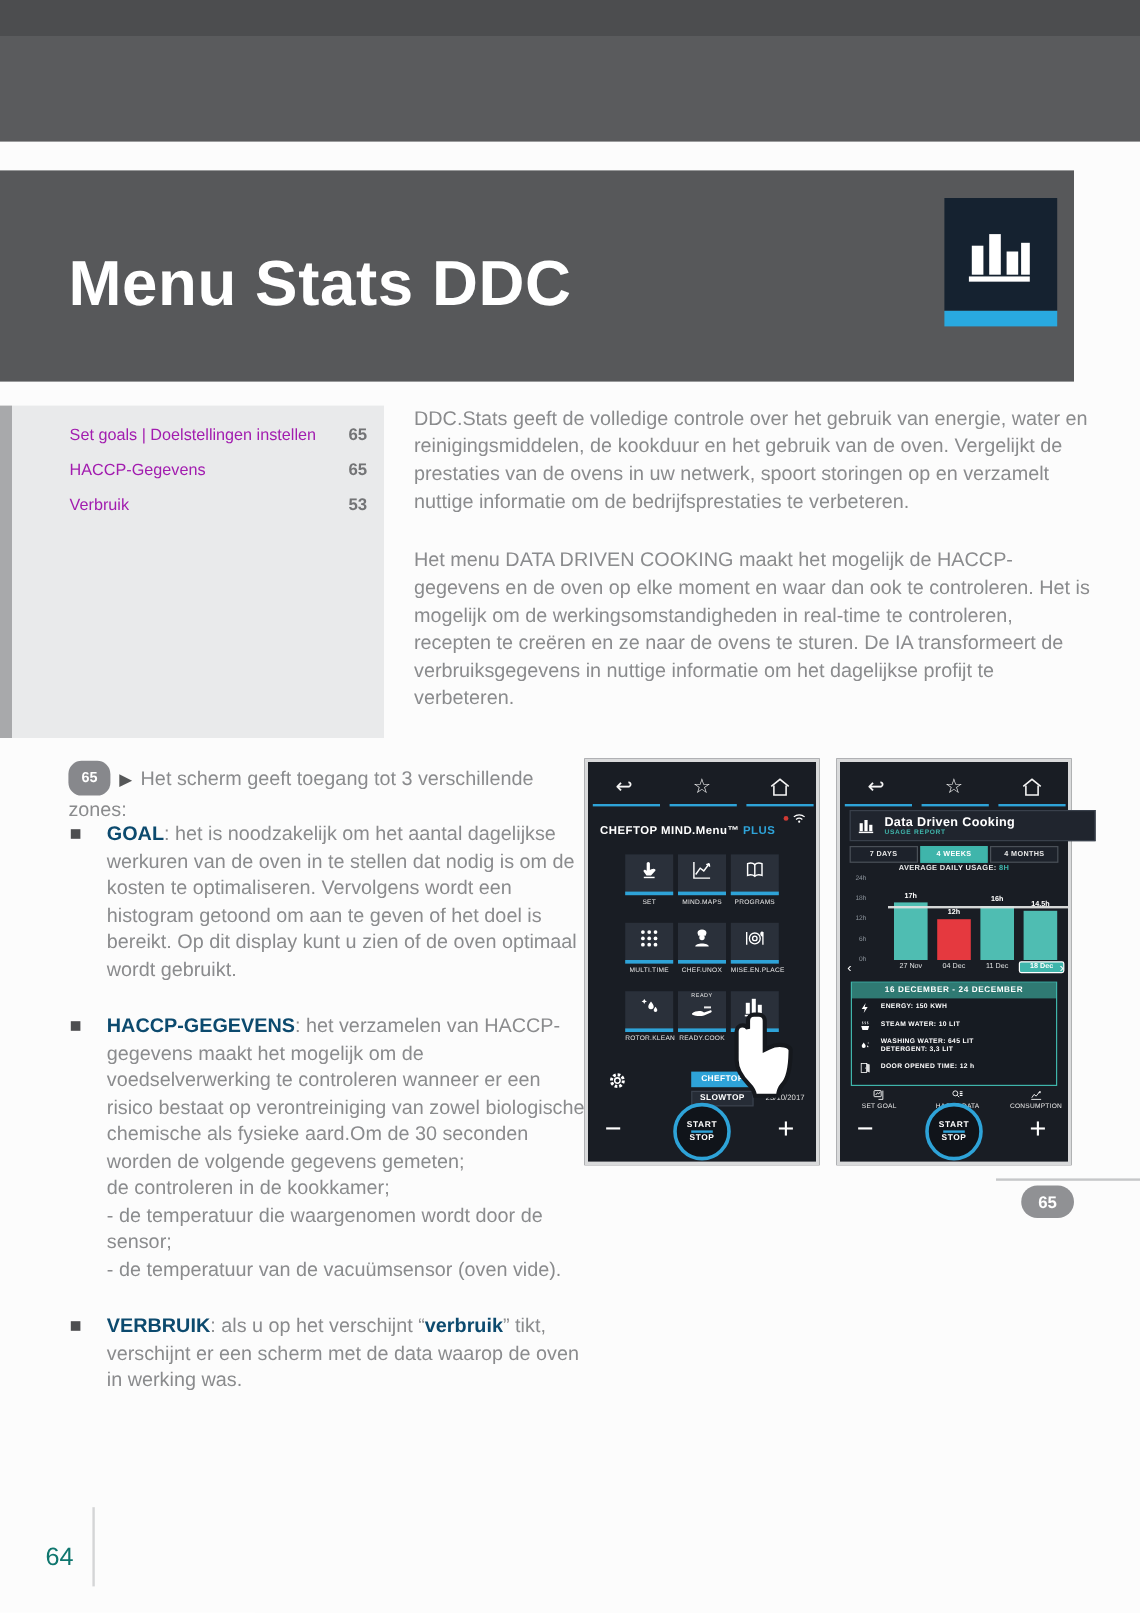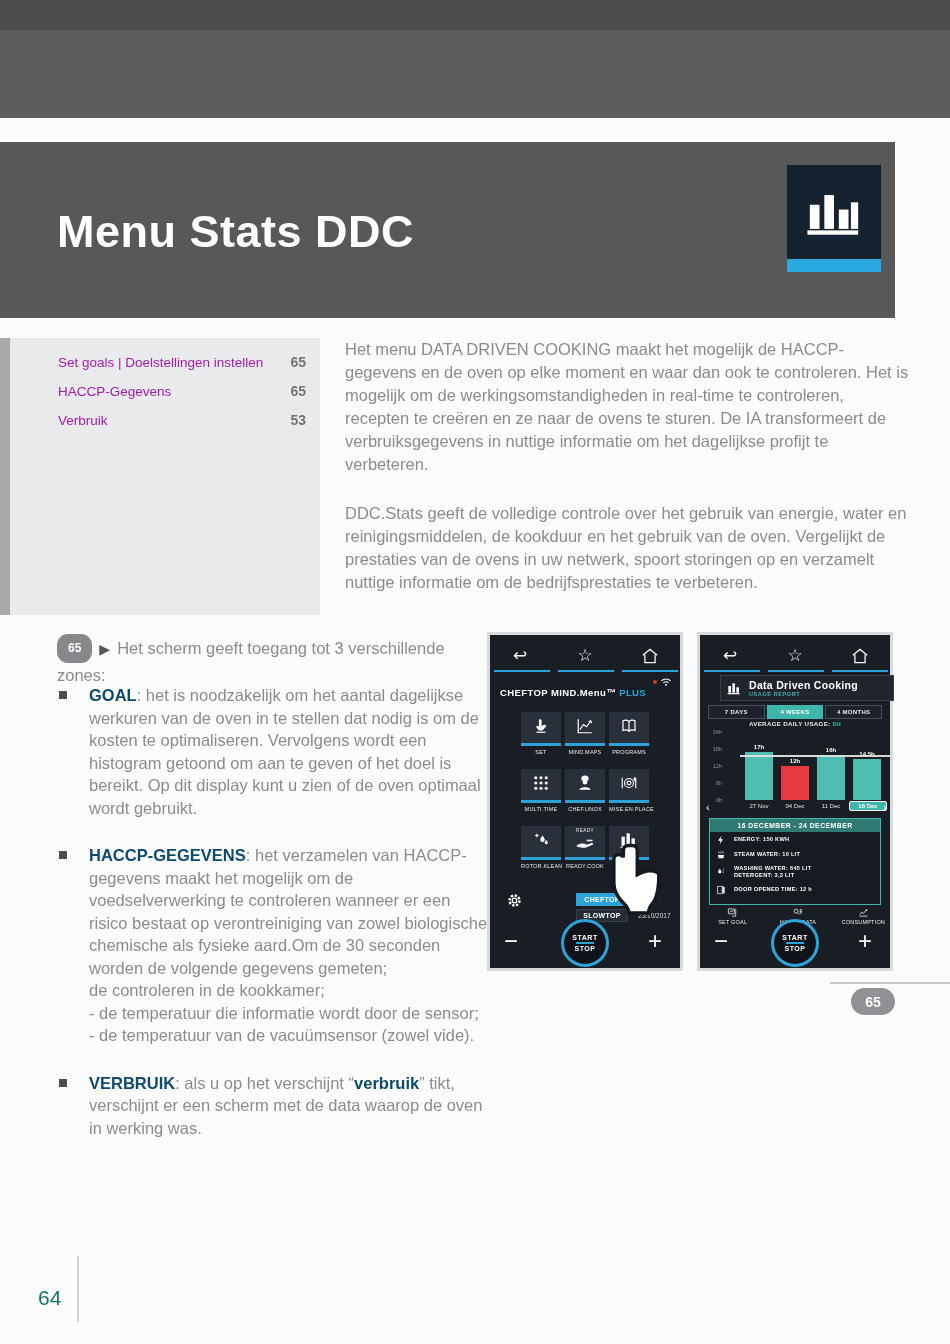--- a/index.html
+++ b/index.html
@@ -3,21 +3,21 @@
 <meta charset="utf-8">
 <style>
   html,body{margin:0;padding:0;background:#fff;}
   .page{position:relative;width:950px;height:1344px;background:#fcfcfc;overflow:hidden;
         font-family:"Liberation Sans",sans-serif;}
 
   
   .top-band{position:absolute;left:0;top:0;width:950px;height:118px;background:#5a5b5d;}
   .top-band-dark{position:absolute;left:0;top:0;width:950px;height:30px;background:#4c4d4f;}
   .header-block{position:absolute;left:0;top:142px;width:895px;height:176px;background:#57585a;}
-  .header-title{position:absolute;left:57px;top:64px;color:#fff;font-size:45px;font-weight:bold;letter-spacing:.5px;}
+  .header-title{position:absolute;left:57px;top:64px;color:#fff;font-size:53px;font-weight:bold;letter-spacing:.5px;}
   .header-icon-box{position:absolute;left:787px;top:23px;width:94px;height:94px;background:#152230;
                    display:flex;align-items:center;justify-content:center;}
   .header-icon-box svg{width:58px;height:52px;}
   .header-icon-bar{position:absolute;left:787px;top:117px;width:94px;height:13px;background:#29a9e0;}
 
   
   .sidebar-edge{position:absolute;left:0;top:338px;width:10px;height:277px;background:#a8a9ab;}
   .sidebar{position:absolute;left:10px;top:338px;width:310px;height:277px;background:#e9eaeb;
            padding-top:16px;box-sizing:border-box;}
   .toc-row{display:flex;justify-content:space-between;align-items:baseline;margin:0 14px 13px 48px;font-size:13.5px;cursor:pointer;}
@@ -72,21 +72,21 @@
   .tile-label{margin-top:3px;font-size:5.5px;color:#e8e8e8;text-align:center;letter-spacing:.2px;height:7px;}
   .gear{position:absolute;left:16px;top:257px;width:17px;height:17px;cursor:pointer;}
   .mode-btn{position:absolute;left:86px;width:52px;height:13px;font-size:7px;font-weight:bold;color:#fff;
             display:flex;align-items:center;justify-content:center;letter-spacing:.3px;cursor:pointer;box-sizing:border-box;}
   .cheftop{top:258px;background:#2ea3d8;}
   .slowtop{top:274px;background:#262c36;border:1px solid #3a414d;}
   .screen-date{position:absolute;left:148px;top:277px;font-size:6.5px;color:#dcdcdc;}
   .hand-cursor{position:absolute;left:118px;top:206px;width:66px;height:86px;z-index:5;}
 
   
-  .ddc-header{position:absolute;left:20px;top:40px;width:174px;height:26px;background:#20252e;border:1px solid #39404b;
+  .ddc-header{position:absolute;left:8px;top:40px;width:205px;height:26px;background:#20252e;border:1px solid #39404b;
               display:flex;align-items:center;padding-left:6px;box-sizing:border-box;}
   .ddc-header svg{width:16px;height:14px;margin-right:6px;flex:0 0 16px;}
   .ddc-title{font-size:10.5px;font-weight:bold;color:#fff;letter-spacing:.3px;line-height:11px;}
   .ddc-sub{font-size:5.5px;color:#3fb5ab;letter-spacing:.6px;font-weight:bold;}
   .tabs{position:absolute;left:8px;top:70px;width:174px;display:flex;gap:2px;}
   .tab{flex:1;height:12px;font-size:6px;font-weight:bold;color:#e8e8e8;display:flex;align-items:center;
        justify-content:center;background:#1d222b;border:1px solid #4a5058;letter-spacing:.3px;cursor:pointer;}
   .tab.selected{background:#3fb5ab;border-color:#3fb5ab;color:#fff;}
   .usage{position:absolute;left:0;top:85px;width:100%;text-align:center;font-size:6.2px;font-weight:bold;
          color:#e9e9e9;letter-spacing:.3px;}
@@ -153,39 +153,39 @@
       <span class="toc-label">HACCP-Gegevens</span>
       <span class="toc-page">65</span>
     </div>
     <div class="toc-row">
       <span class="toc-label">Verbruik</span>
       <span class="toc-page">53</span>
     </div>
   </div>
 
   <div class="intro">
+    <p>DDC.Stats geeft de volledige controle over het gebruik van energie, water en reinigingsmiddelen, de kookduur en het gebruik van de oven. Vergelijkt de prestaties van de ovens in uw netwerk, spoort storingen op en verzamelt nuttige informatie om de bedrijfsprestaties te verbeteren.</p>
     <p>Het menu DATA DRIVEN COOKING maakt het mogelijk de HACCP-gegevens en de oven op elke moment en waar dan ook te controleren. Het is mogelijk om de werkingsomstandigheden in real-time te controleren, recepten te creëren en ze naar de ovens te sturen. De IA transformeert de verbruiksgegevens in nuttige informatie om het dagelijkse profijt te verbeteren.</p>
-    <p>DDC.Stats geeft de volledige controle over het gebruik van energie, water en reinigingsmiddelen, de kookduur en het gebruik van de oven. Vergelijkt de prestaties van de ovens in uw netwerk, spoort storingen op en verzamelt nuttige informatie om de bedrijfsprestaties te verbeteren.</p>
   </div>
 
   <div class="zones-line">
     <span class="badge">65</span><span class="arrow-glyph">▶</span><span>Het scherm geeft toegang tot 3 verschillende zones:</span>
   </div>
 
   <ul class="bullets">
     <li>
       <span class="bullet-marker"></span>
       <div><strong>GOAL</strong><span>: het is noodzakelijk om het aantal dagelijkse werkuren van de oven in te stellen dat nodig is om de kosten te optimaliseren. Vervolgens wordt een histogram getoond om aan te geven of het doel is bereikt. Op dit display kunt u zien of de oven optimaal wordt gebruikt.</span></div>
     </li>
     <li>
       <span class="bullet-marker"></span>
       <div><strong>HACCP-GEGEVENS</strong><span>: het verzamelen van HACCP-gegevens maakt het mogelijk om de voedselverwerking te controleren wanneer er een risico bestaat op verontreiniging van zowel biologische, chemische als fysieke aard.Om de 30 seconden worden de volgende gegevens gemeten;</span>
         <div>de controleren in de kookkamer;</div>
-        <div>- de temperatuur die informatie wordt door de sensor;</div>
-        <div>- de temperatuur van de vacuümsensor (zowel vide).</div>
+        <div>- de temperatuur die waargenomen wordt door de sensor;</div>
+        <div>- de temperatuur van de vacuümsensor (oven vide).</div>
       </div>
     </li>
     <li>
       <span class="bullet-marker"></span>
       <div><strong>VERBRUIK</strong><span>: als u op het verschijnt “</span><strong>verbruik</strong><span>” tikt, verschijnt er een scherm met de data waarop de oven in werking was.</span></div>
     </li>
   </ul>
 
   <div class="screen screen-left">
     <div class="nav-ic nav-b">↩</div>

